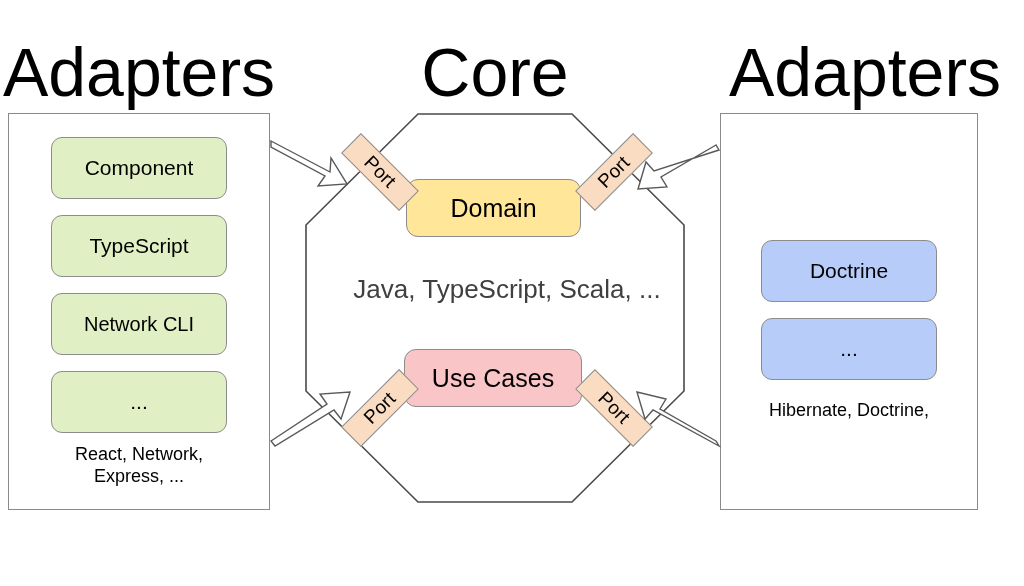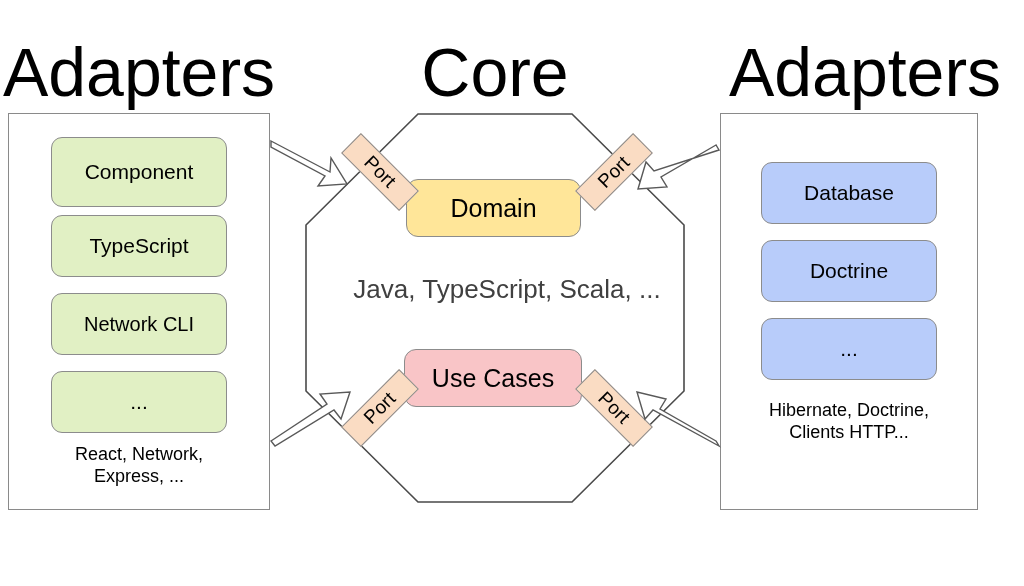--- a/index.html
+++ b/index.html
@@ -147,44 +147,42 @@
 <body>
 
 <div class="section-title" id="title-left">Adapters</div>
 
 <div class="section-title" id="title-core">Core</div>
 
 <div class="section-title" id="title-right">Adapters</div>
 
 <div class="adapter-panel" id="panel-left">
 
-  <div class="adapter-box green" style="top:23px;width:176px;height:70px;">Component</div>
+  <div class="adapter-box green" style="top:23px;width:176px;height:62px;">Component</div>
 
   <div class="adapter-box green" style="top:101px;width:176px;height:62px;">TypeScript</div>
 
   <div class="adapter-box green" style="top:179px;width:176px;height:62px;font-size:20px;">Network CLI</div>
 
   <div class="adapter-box green" style="top:257px;width:176px;height:62px;">...</div>
 
   <div class="panel-caption" style="top:330px;">React, Network,</div>
 
   <div class="panel-caption" style="top:352px;">Express, ...</div>
 </div>
 
 <div class="adapter-panel" id="panel-right">
 
-  <div class="adapter-box blue" style="top:48px;width:176px;height:62px;">Database</div>
 
   <div class="adapter-box blue" style="top:126px;width:176px;height:62px;">Doctrine</div>
 
   <div class="adapter-box blue" style="top:204px;width:176px;height:62px;">...</div>
 
   <div class="panel-caption" style="top:286px;">Hibernate, Doctrine,</div>
 
-  <div class="panel-caption" style="top:308px;">Clients HTTP...</div>
 </div>
 
 <div id="core-octagon">
   <svg width="380" height="390" viewBox="0 0 380 390">
     <polygon points="113,1 267,1 379,112 379,278 267,389 113,389 1,278 1,112" fill="#ffffff" stroke="#4a4a4a" stroke-width="1.6"></polygon>
   </svg>
 </div>
 
 <div class="core-box" id="core-domain">Domain</div>
 

